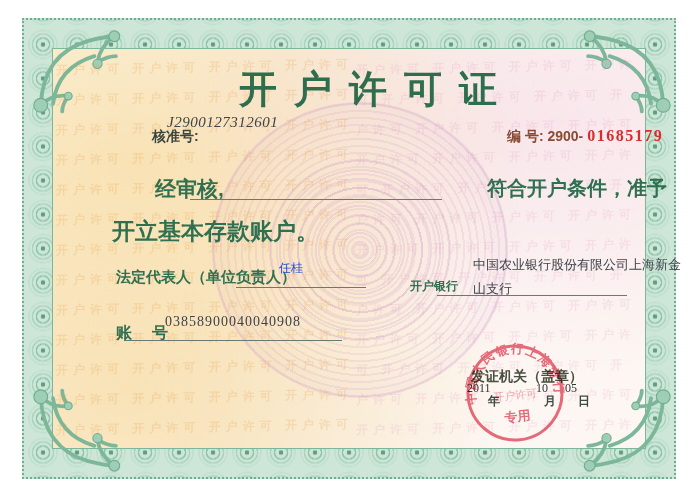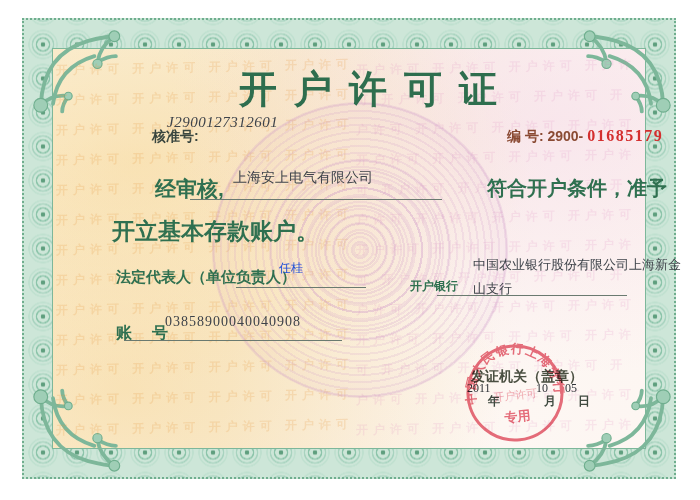--- a/index.html
+++ b/index.html
@@ -152,21 +152,20 @@
 
   <div class="t approval-lbl">核准号:</div>
   <div class="t val approval-val">J2900127312601</div>
 
   <div class="t serial">
     <span class="s-lbl">编 号: 2900-</span>
     <span class="s-num">01685179</span>
   </div>
 
   <div class="t lbl audited">经审核,</div>
-  <div class="t val company">上海安上电气有限公司</div>
   <div class="uline" style="left:190px;top:199px;width:252px;"></div>
   <div class="t lbl qualify">符合开户条件，准予</div>
   <div class="t lbl openacct">开立基本存款账户。</div>
 
   <div class="t lbl rep-lbl">法定代表人（单位负责人）</div>
   <div class="t val rep-name">任桂</div>
   <div class="uline" style="left:236px;top:287px;width:130px;"></div>
 
   <div class="t lbl bank-lbl">开户银行</div>
   <div class="t val bank-name">中国农业银行股份有限公司上海新金山支行</div>

